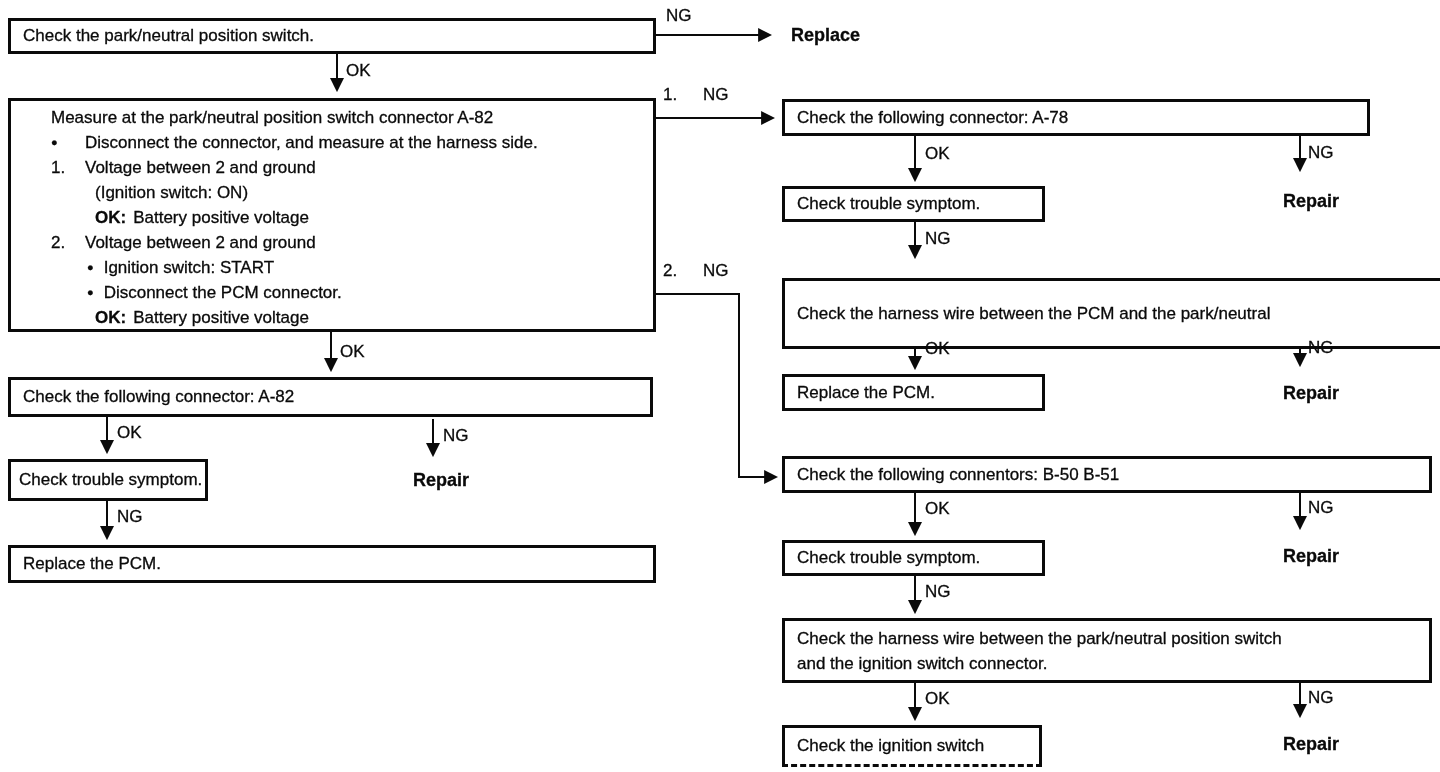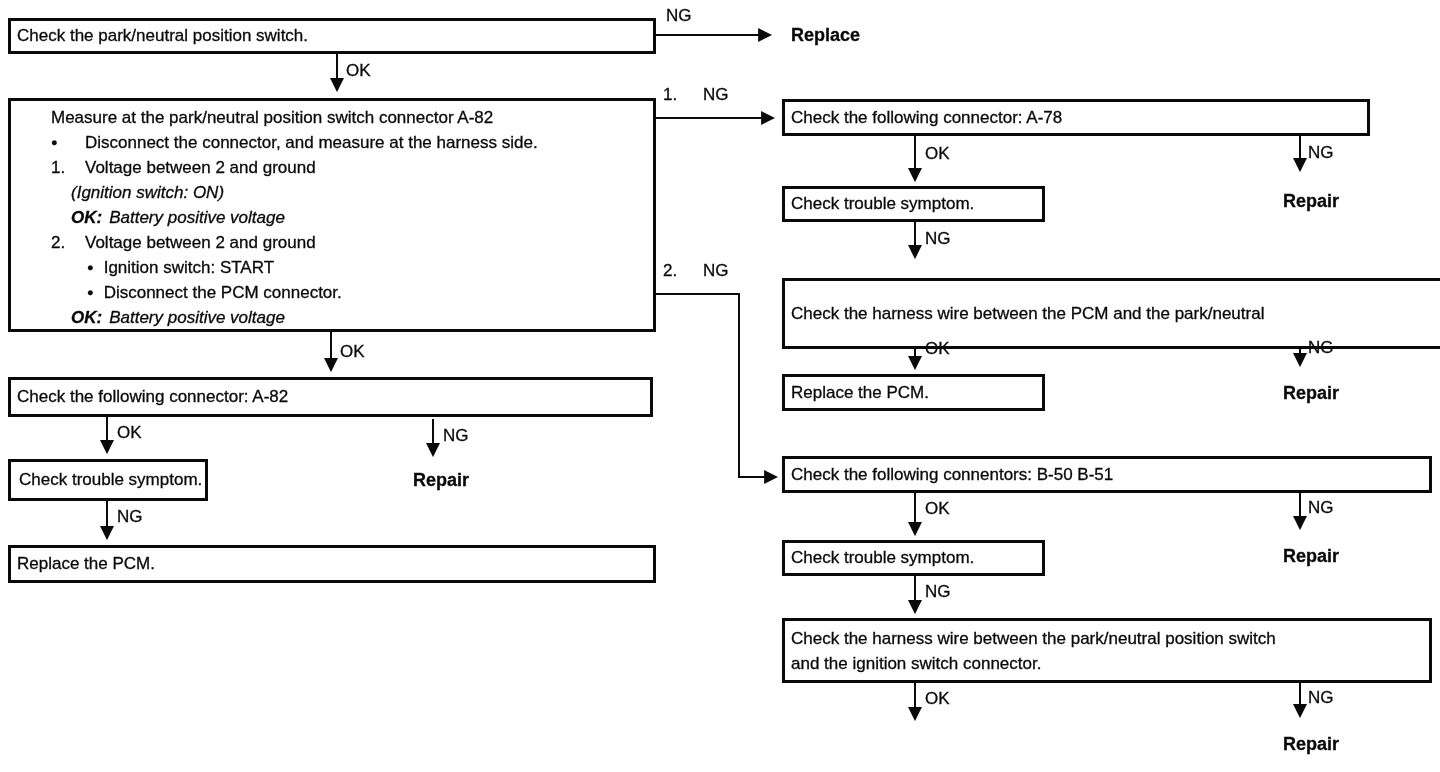--- a/index.html
+++ b/index.html
@@ -14,42 +14,42 @@
   }
   .wires{position:absolute;left:0;top:0;width:1440px;height:772px;}
   .box{
     position:absolute;
     box-sizing:border-box;
     border:3px solid #0a0a0a;
     background:#ffffff;
     font-size:17px;
     display:flex;
     align-items:center;
-    padding:0 6px;
+    padding:0 12px;
     white-space:nowrap;
   }
   .box.wrap{
     display:flex;flex-direction:column;justify-content:center;align-items:flex-start;
     line-height:25px;white-space:normal;
   }
   .box.wrap span{display:block;}
   .measure{
     position:absolute;
     box-sizing:border-box;
     border:3px solid #0a0a0a;
     background:#ffffff;
     font-size:17px;
     line-height:25px;
     padding:4px 10px 0 14px;
     white-space:nowrap;
   }
   .mrow{display:flex;}
   .mgut{width:34px;flex:0 0 34px;}
   .bul{font-size:11px;line-height:25px;}
-  .msub{margin-left:20px;display:flex;font-style:italic;}
+  .msub{margin-left:44px;display:flex;}
   .msub2{margin-left:36px;display:flex;}
   .sbul{font-size:11px;line-height:25px;margin-right:10px;}
   .okl{font-weight:700;margin-right:7px;}
   .lbl{position:absolute;font-size:17px;line-height:20px;white-space:nowrap;}
   .term{position:absolute;font-size:18px;font-weight:700;line-height:20px;white-space:nowrap;}
 </style>
 </head>
 <body>
 
 <div class="page">
@@ -155,20 +155,23 @@
 
   <div class="box" style="left:782px;top:540px;width:263px;height:36px;">
     <span>Check trouble symptom.</span>
   </div>
 
   <div class="box wrap" style="left:782px;top:618px;width:650px;height:65px;">
     <span>Check the harness wire between the park/neutral position switch</span>
     <span>and the ignition switch connector.</span>
   </div>
 
+  <div class="box" style="left:782px;top:725px;width:260px;height:42px;border-bottom-style:dashed;">
+    <span>Check the ignition switch</span>
+  </div>
 
   <span class="lbl" style="left:666px;top:6px;">NG</span>
   <span class="lbl" style="left:346px;top:61px;">OK</span>
   <span class="lbl" style="left:663px;top:85px;">1.</span>
   <span class="lbl" style="left:703px;top:85px;">NG</span>
   <span class="lbl" style="left:663px;top:261px;">2.</span>
   <span class="lbl" style="left:703px;top:261px;">NG</span>
   <span class="lbl" style="left:340px;top:342px;">OK</span>
   <span class="lbl" style="left:117px;top:423px;">OK</span>
   <span class="lbl" style="left:443px;top:426px;">NG</span>

